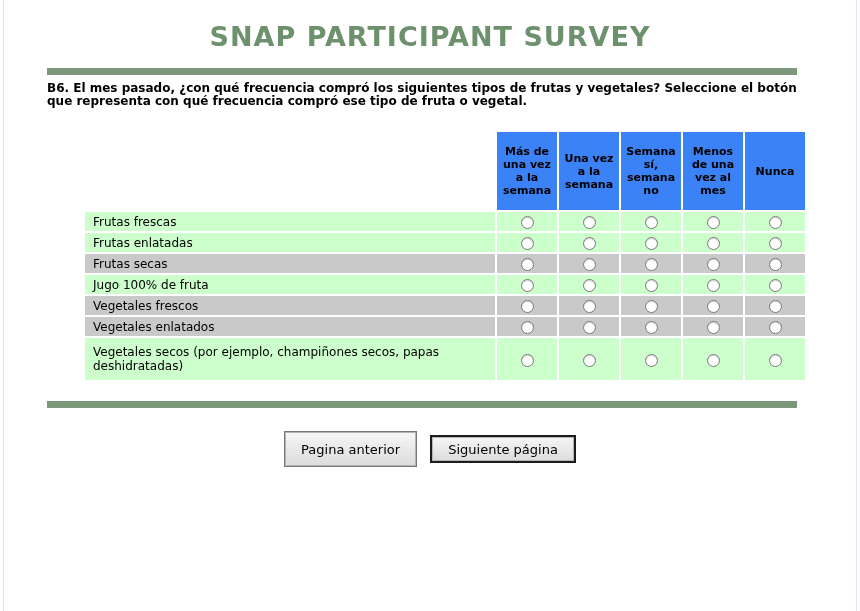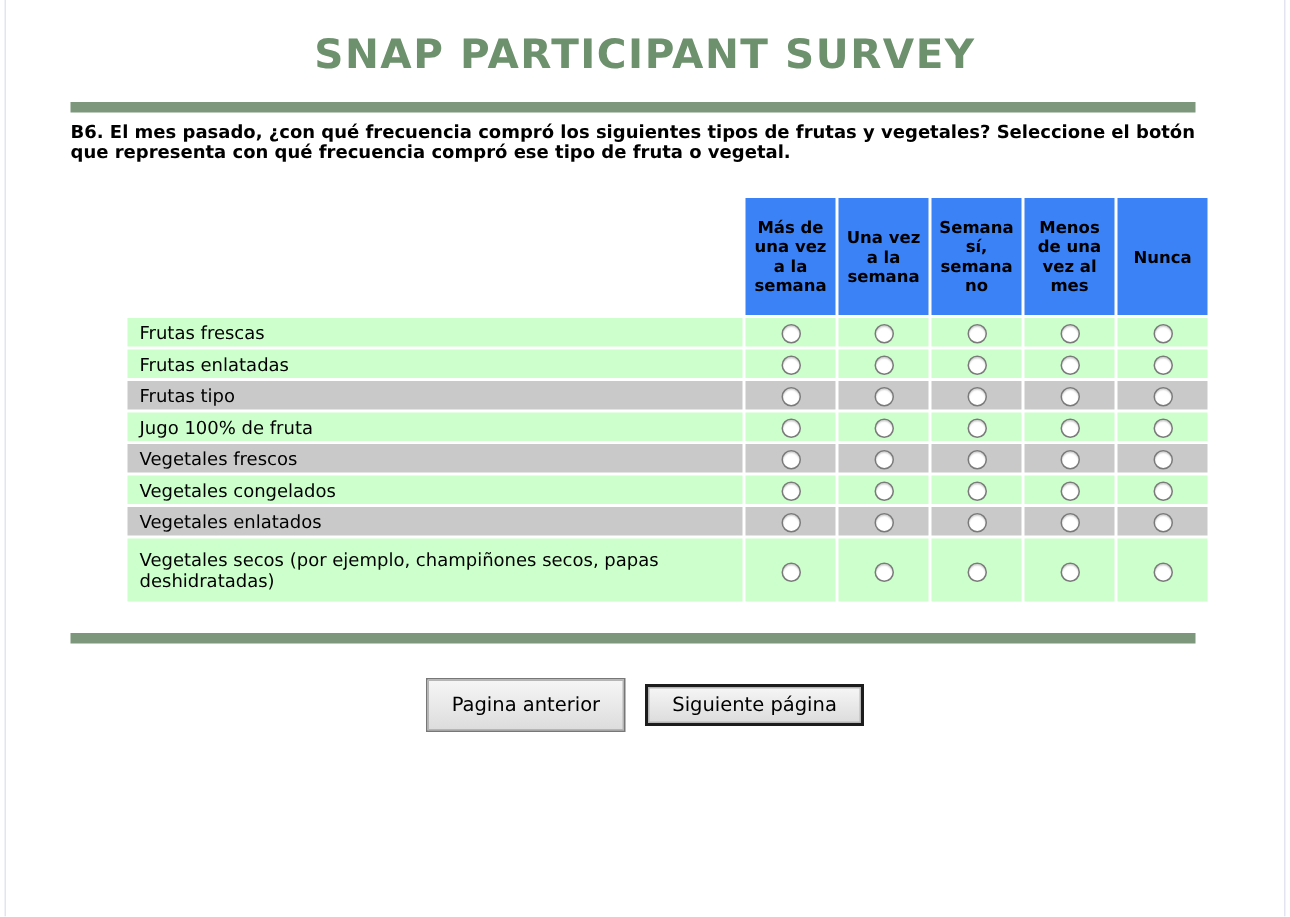--- a/index.html
+++ b/index.html
@@ -136,45 +136,37 @@
         </tr>
         <tr class="green">
           <td class="label-cell">Frutas enlatadas</td>
           <td class="radio-cell"><span class="radio"></span></td>
           <td class="radio-cell"><span class="radio"></span></td>
           <td class="radio-cell"><span class="radio"></span></td>
           <td class="radio-cell"><span class="radio"></span></td>
           <td class="radio-cell"><span class="radio"></span></td>
         </tr>
         <tr class="gray">
-          <td class="label-cell">Frutas tipo</td>
+          <td class="label-cell">Frutas secas</td>
           <td class="radio-cell"><span class="radio"></span></td>
           <td class="radio-cell"><span class="radio"></span></td>
           <td class="radio-cell"><span class="radio"></span></td>
           <td class="radio-cell"><span class="radio"></span></td>
           <td class="radio-cell"><span class="radio"></span></td>
         </tr>
         <tr class="green">
           <td class="label-cell">Jugo 100% de fruta</td>
           <td class="radio-cell"><span class="radio"></span></td>
           <td class="radio-cell"><span class="radio"></span></td>
           <td class="radio-cell"><span class="radio"></span></td>
           <td class="radio-cell"><span class="radio"></span></td>
           <td class="radio-cell"><span class="radio"></span></td>
         </tr>
         <tr class="gray">
           <td class="label-cell">Vegetales frescos</td>
-          <td class="radio-cell"><span class="radio"></span></td>
-          <td class="radio-cell"><span class="radio"></span></td>
-          <td class="radio-cell"><span class="radio"></span></td>
-          <td class="radio-cell"><span class="radio"></span></td>
-          <td class="radio-cell"><span class="radio"></span></td>
-        </tr>
-        <tr class="green">
-          <td class="label-cell">Vegetales congelados</td>
           <td class="radio-cell"><span class="radio"></span></td>
           <td class="radio-cell"><span class="radio"></span></td>
           <td class="radio-cell"><span class="radio"></span></td>
           <td class="radio-cell"><span class="radio"></span></td>
           <td class="radio-cell"><span class="radio"></span></td>
         </tr>
         <tr class="gray">
           <td class="label-cell">Vegetales enlatados</td>
           <td class="radio-cell"><span class="radio"></span></td>
           <td class="radio-cell"><span class="radio"></span></td>

